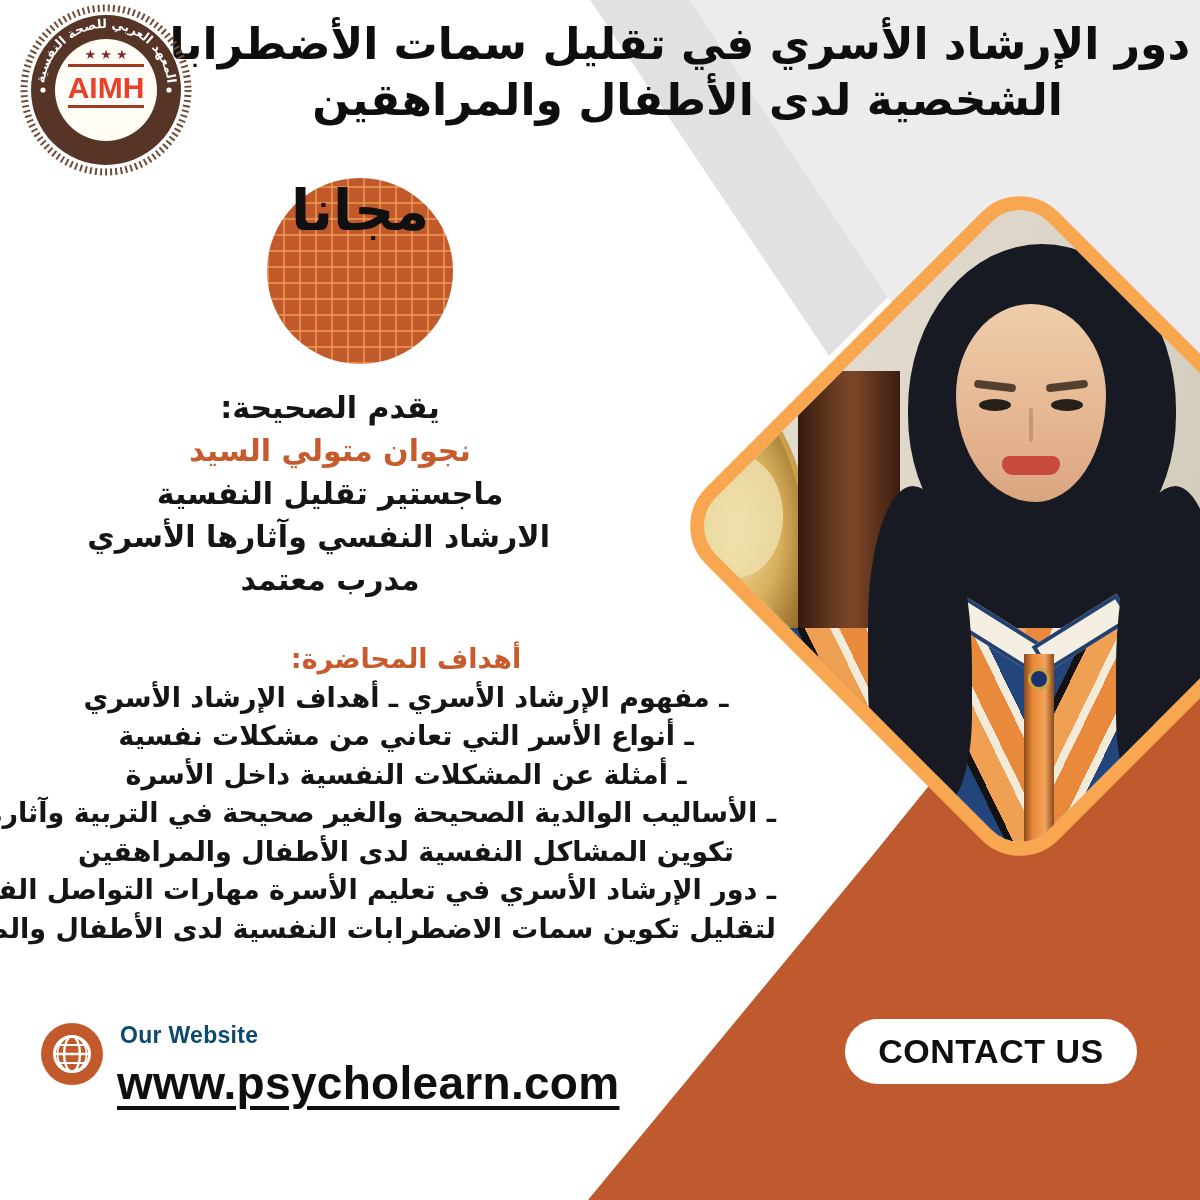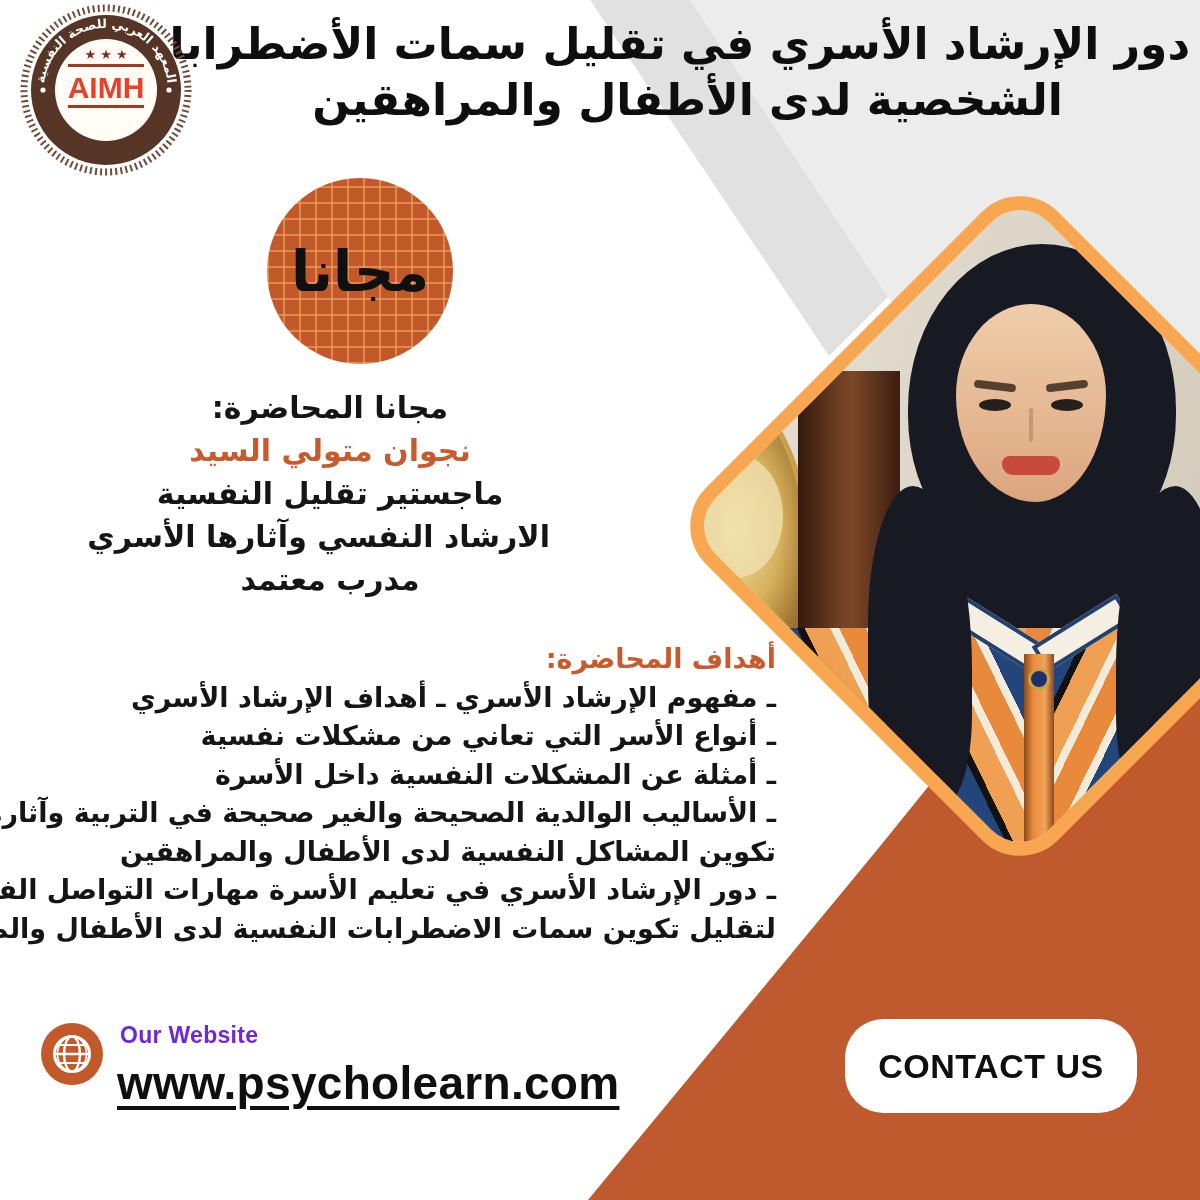--- a/index.html
+++ b/index.html
@@ -35,35 +35,35 @@
   
   .logo { position:absolute; left:18px; top:2px; width:176px; height:176px; }
   
   .free-badge {
     position:absolute; left:267px; top:178px; width:186px; height:186px;
     border-radius:50%;
     background-color:#C2592B;
     background-image:
       repeating-linear-gradient(0deg,  rgba(248,168,95,.6) 0 2px, transparent 2px 16px),
       repeating-linear-gradient(90deg, rgba(248,168,95,.6) 0 2px, transparent 2px 16px);
-    display:flex; align-items:center; justify-content:center;
+    display:flex; justify-content:center;
   }
   .free-badge span { font-size:56px; font-weight:700; color:#101010; direction:rtl; }
   
   .lecturer {
     position:absolute; left:110px; top:386px; width:440px;
     direction:rtl; text-align:center;
     font-size:30px; line-height:43px; font-weight:700; color:#151515;
     white-space:nowrap;
   }
   .lecturer .name { color:#C75B2D; }
   
   .objectives {
     position:absolute; right:424px; top:640px; width:740px;
-    direction:rtl; text-align:right;
+    direction:rtl; text-align:center;
     font-size:27px; line-height:38.5px; font-weight:700; color:#151515;
     white-space:nowrap;
   }
   .objectives .heading { color:#C75B2D; }
   
   .photo-diamond {
     position:absolute; left:771px; top:277px; width:498px; height:498px;
     transform:rotate(45deg);
     border:14px solid #F8A750; border-radius:54px;
     overflow:hidden; background:#d9d3c5;
@@ -120,32 +120,32 @@
   .nose { position:absolute; left:50%; top:104px; width:4px; height:34px;
     transform:translateX(-50%); background:rgba(176,124,92,.55); border-radius:2px; }
   .mouth { position:absolute; left:50%; top:152px; transform:translateX(-50%);
     width:58px; height:19px; background:#c84a3a;
     border-radius:9px 9px 13px 13px; }
   
   .globe-wrap { position:absolute; left:40px; top:1022px; width:64px; height:64px; }
   .site-label {
     position:absolute; left:120px; top:1022px;
     font-family:"Liberation Sans","DejaVu Sans",sans-serif;
-    font-size:23px; font-weight:700; color:#6d28d9; letter-spacing:.3px;
+    font-size:23px; font-weight:700; color:#0c4a6e; letter-spacing:.3px;
   }
   .site-url {
     position:absolute; left:117px; top:1050px;
     font-family:"Liberation Sans","DejaVu Sans",sans-serif;
     font-size:46px; font-weight:700; color:#0f0f0f; letter-spacing:.3px;
     text-decoration:underline; text-decoration-thickness:4px; text-underline-offset:7px;
     cursor:pointer;
     margin-top:6px;
   }
   .contact-btn {
-    position:absolute; left:845px; top:1019px; width:292px; height:94px;
+    position:absolute; left:845px; top:1019px; width:292px; height:65px;
     background:#ffffff; border:none; border-radius:38.5px;
     font-family:"Liberation Sans","DejaVu Sans",sans-serif;
     font-size:34px; font-weight:700; color:#0f0f0f; letter-spacing:.5px;
     display:flex; align-items:center; justify-content:center; cursor:pointer;
   }
 </style>
 </head>
 <body>
 
 <div class="canvas">
@@ -181,21 +181,21 @@
         <textPath href="#arcBot" startOffset="50%" text-anchor="middle">Arab Institute of Mental Health</textPath>
       </text>
     </svg>
   </div>
 
   <div class="free-badge">
     <span>مجانا</span>
   </div>
 
   <div class="lecturer" dir="rtl">
-    <div>مجانا المحاضرة:</div>
+    <div>يقدم الصحيحة:</div>
     <div class="name">نجوان متولي السيد</div>
     <div>ماجستير تقليل النفسية</div>
     <div>الارشاد النفسي وآثارها الأسري</div>
     <div>مدرب معتمد</div>
   </div>
 
   <div class="objectives" dir="rtl">
     <div class="heading">أهداف المحاضرة:</div>
     <div>ـ مفهوم الإرشاد الأسري ـ أهداف الإرشاد الأسري</div>
     <div>ـ أنواع الأسر التي تعاني من مشكلات نفسية</div>

